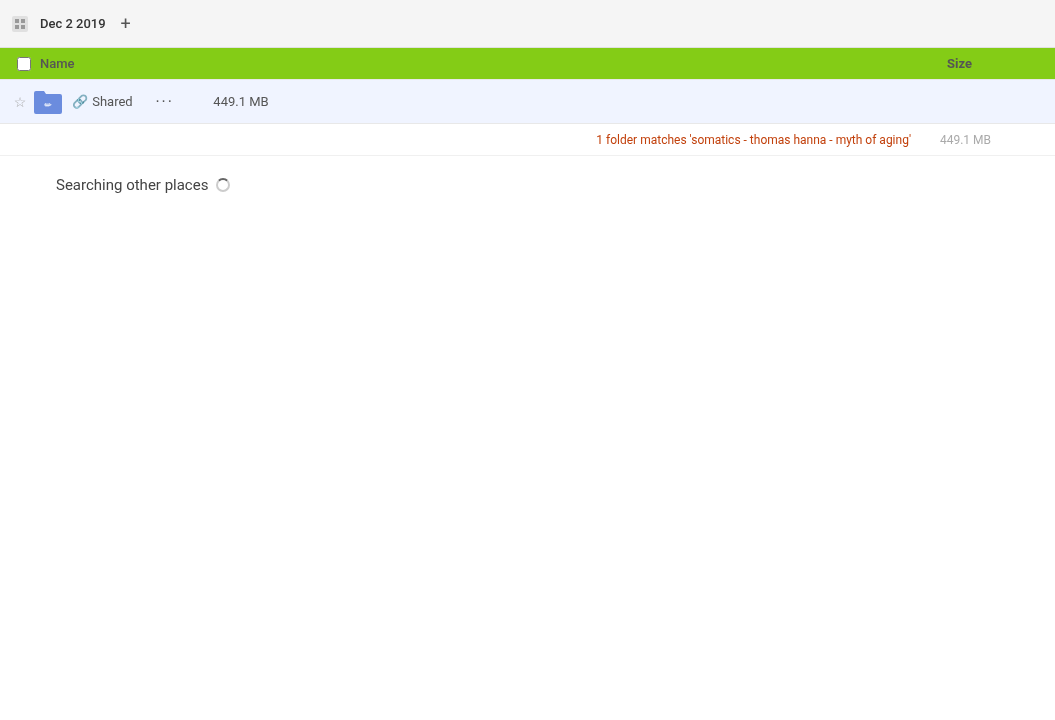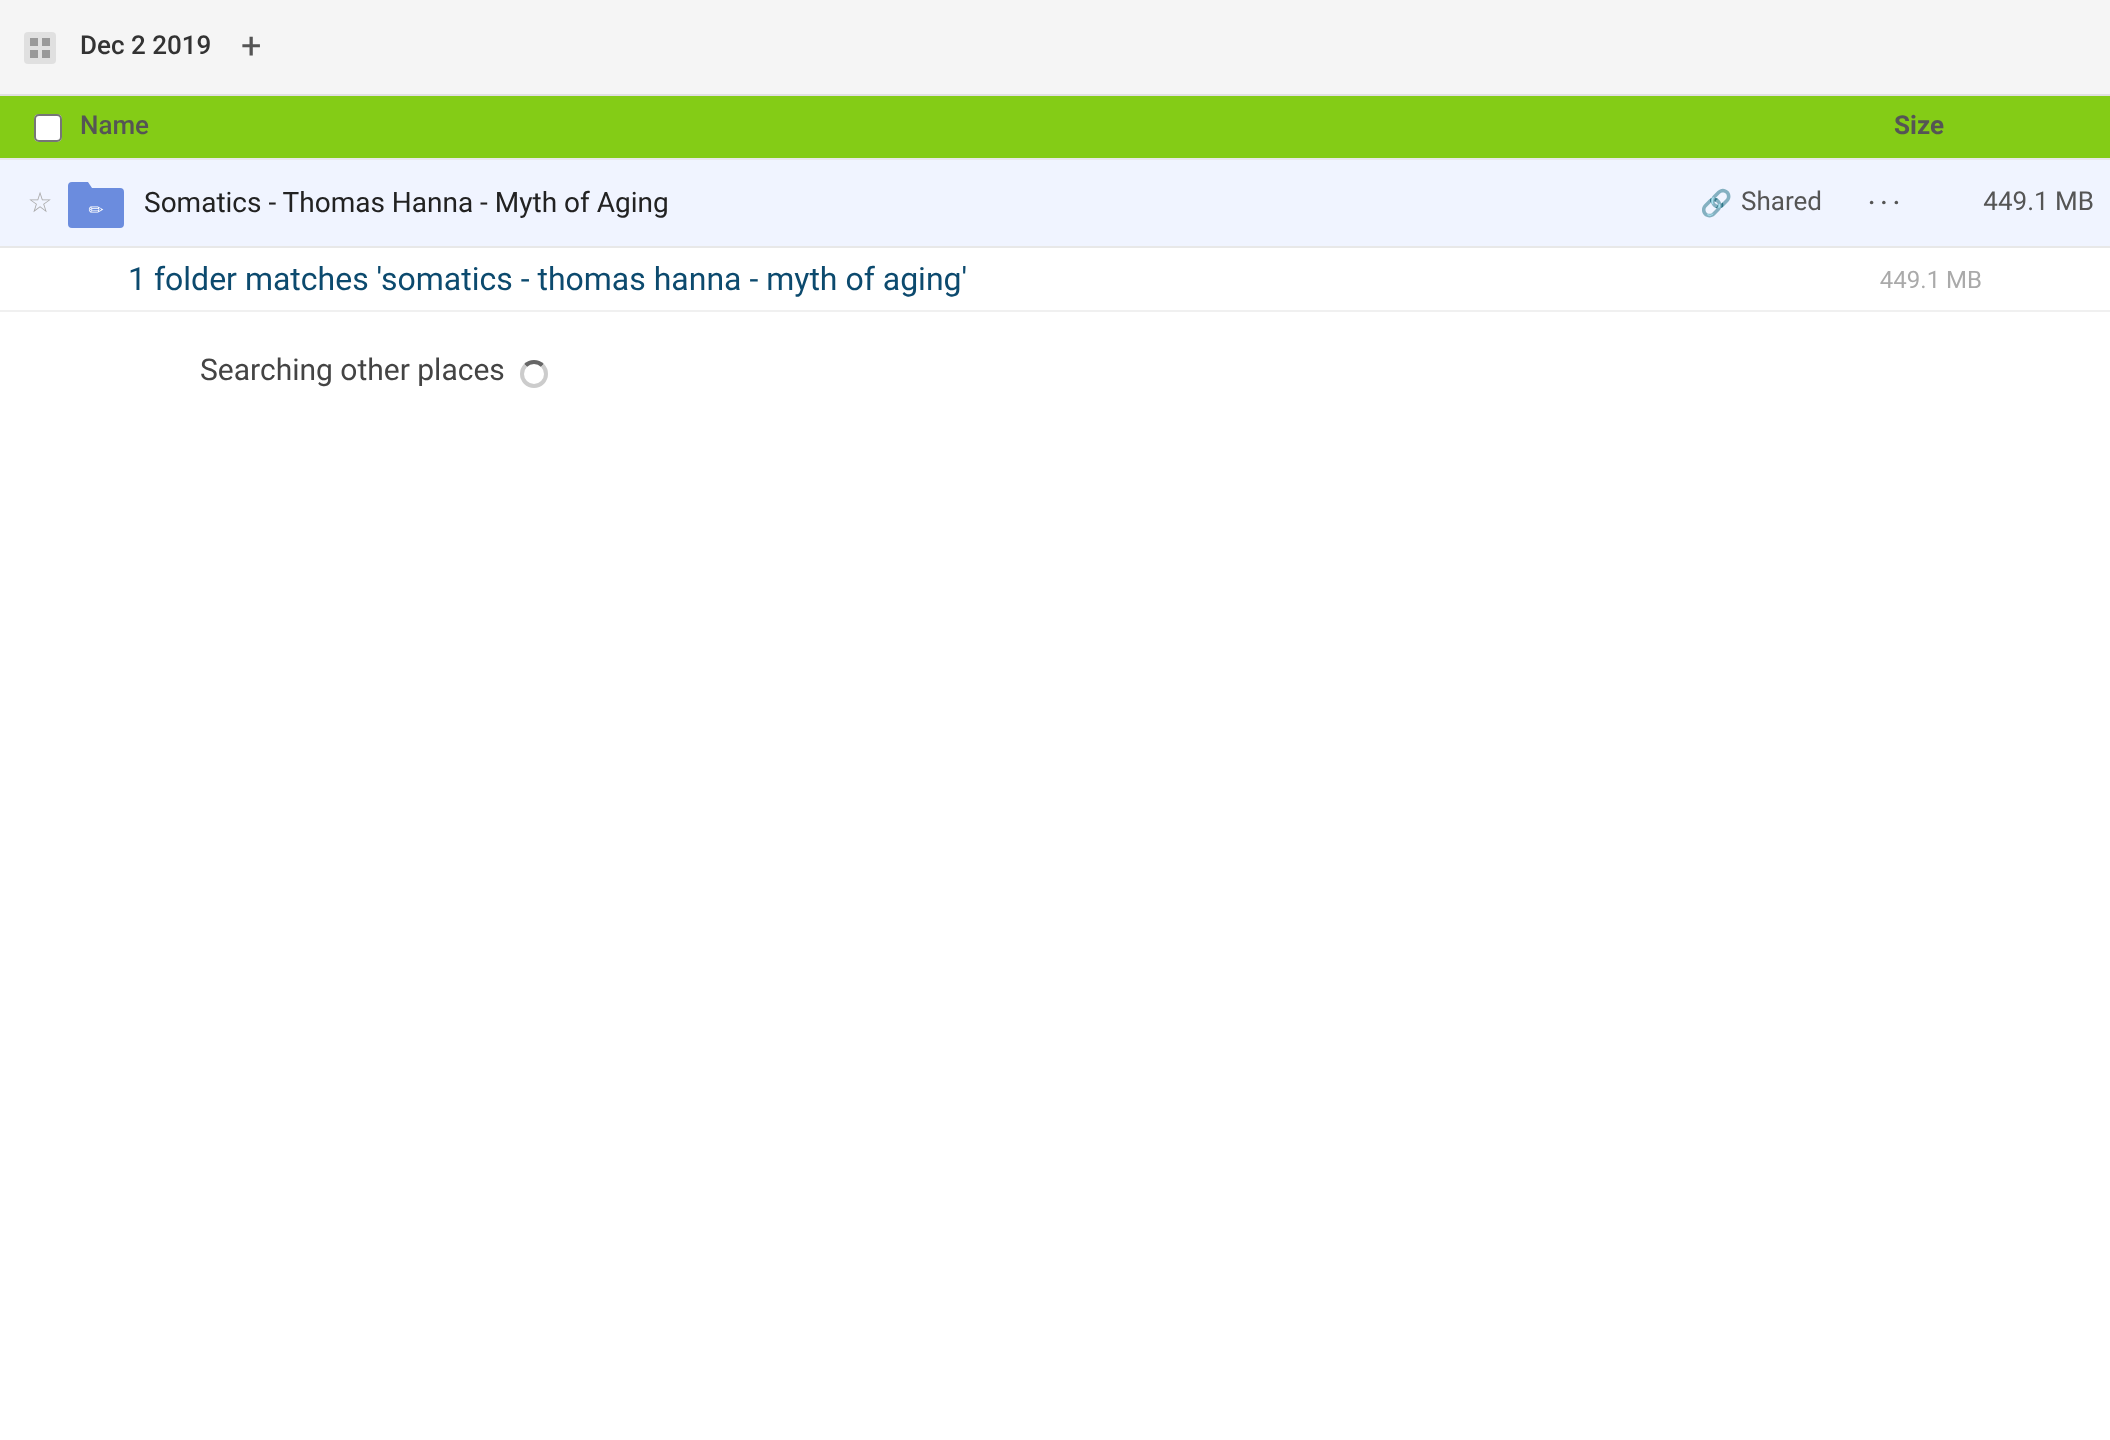--- a/index.html
+++ b/index.html
@@ -156,35 +156,36 @@
     .summary-row {
       display: flex;
       align-items: center;
       height: 32px;
       padding: 0 64px;
       border-bottom: 1px solid #f0f0f0;
     }
 
     .summary-text {
       flex: 1;
-      font-size: 16px;
-      color: #0c4a6e;
+      font-size: 12px;
+      color: #c2410c;
+      text-align: right;
     }
 
     .summary-size {
       font-size: 12px;
       color: #aaa;
       width: 80px;
       text-align: right;
     }
 
     .searching-section {
-      padding: 20px 100px;
-      display: flex;
-      align-items: flex-end;
+      padding: 20px 56px;
+      display: flex;
+      align-items: center;
       gap: 8px;
     }
 
     .searching-text {
       font-size: 15px;
       color: #444;
       font-weight: 400;
     }
 
     .spinner {
@@ -232,21 +233,20 @@
 </div>
 
 <div class="file-row">
   <div class="row-star">☆</div>
   <div class="row-icon">
     <svg width="32" height="28" viewBox="0 0 32 28" xmlns="http://www.w3.org/2000/svg">
       <path d="M2 5 Q2 3 4 3 L12 3 L14 6 L28 6 Q30 6 30 8 L30 24 Q30 26 28 26 L4 26 Q2 26 2 24 Z" fill="#6b8cde"></path>
       <text x="16" y="20" text-anchor="middle" fill="white" font-size="9" font-family="sans-serif">✏</text>
     </svg>
   </div>
-  <div class="row-name">Somatics - Thomas Hanna - Myth of Aging</div>
   <div class="row-shared">
     <span style="font-size:13px; color:#666;">🔗</span>
     <span>Shared</span>
   </div>
   <div class="row-actions">···</div>
   <div class="row-size">449.1 MB</div>
 </div>
 
 <div class="summary-row">
   <div class="summary-text">1 folder matches 'somatics - thomas hanna - myth of aging'</div>

